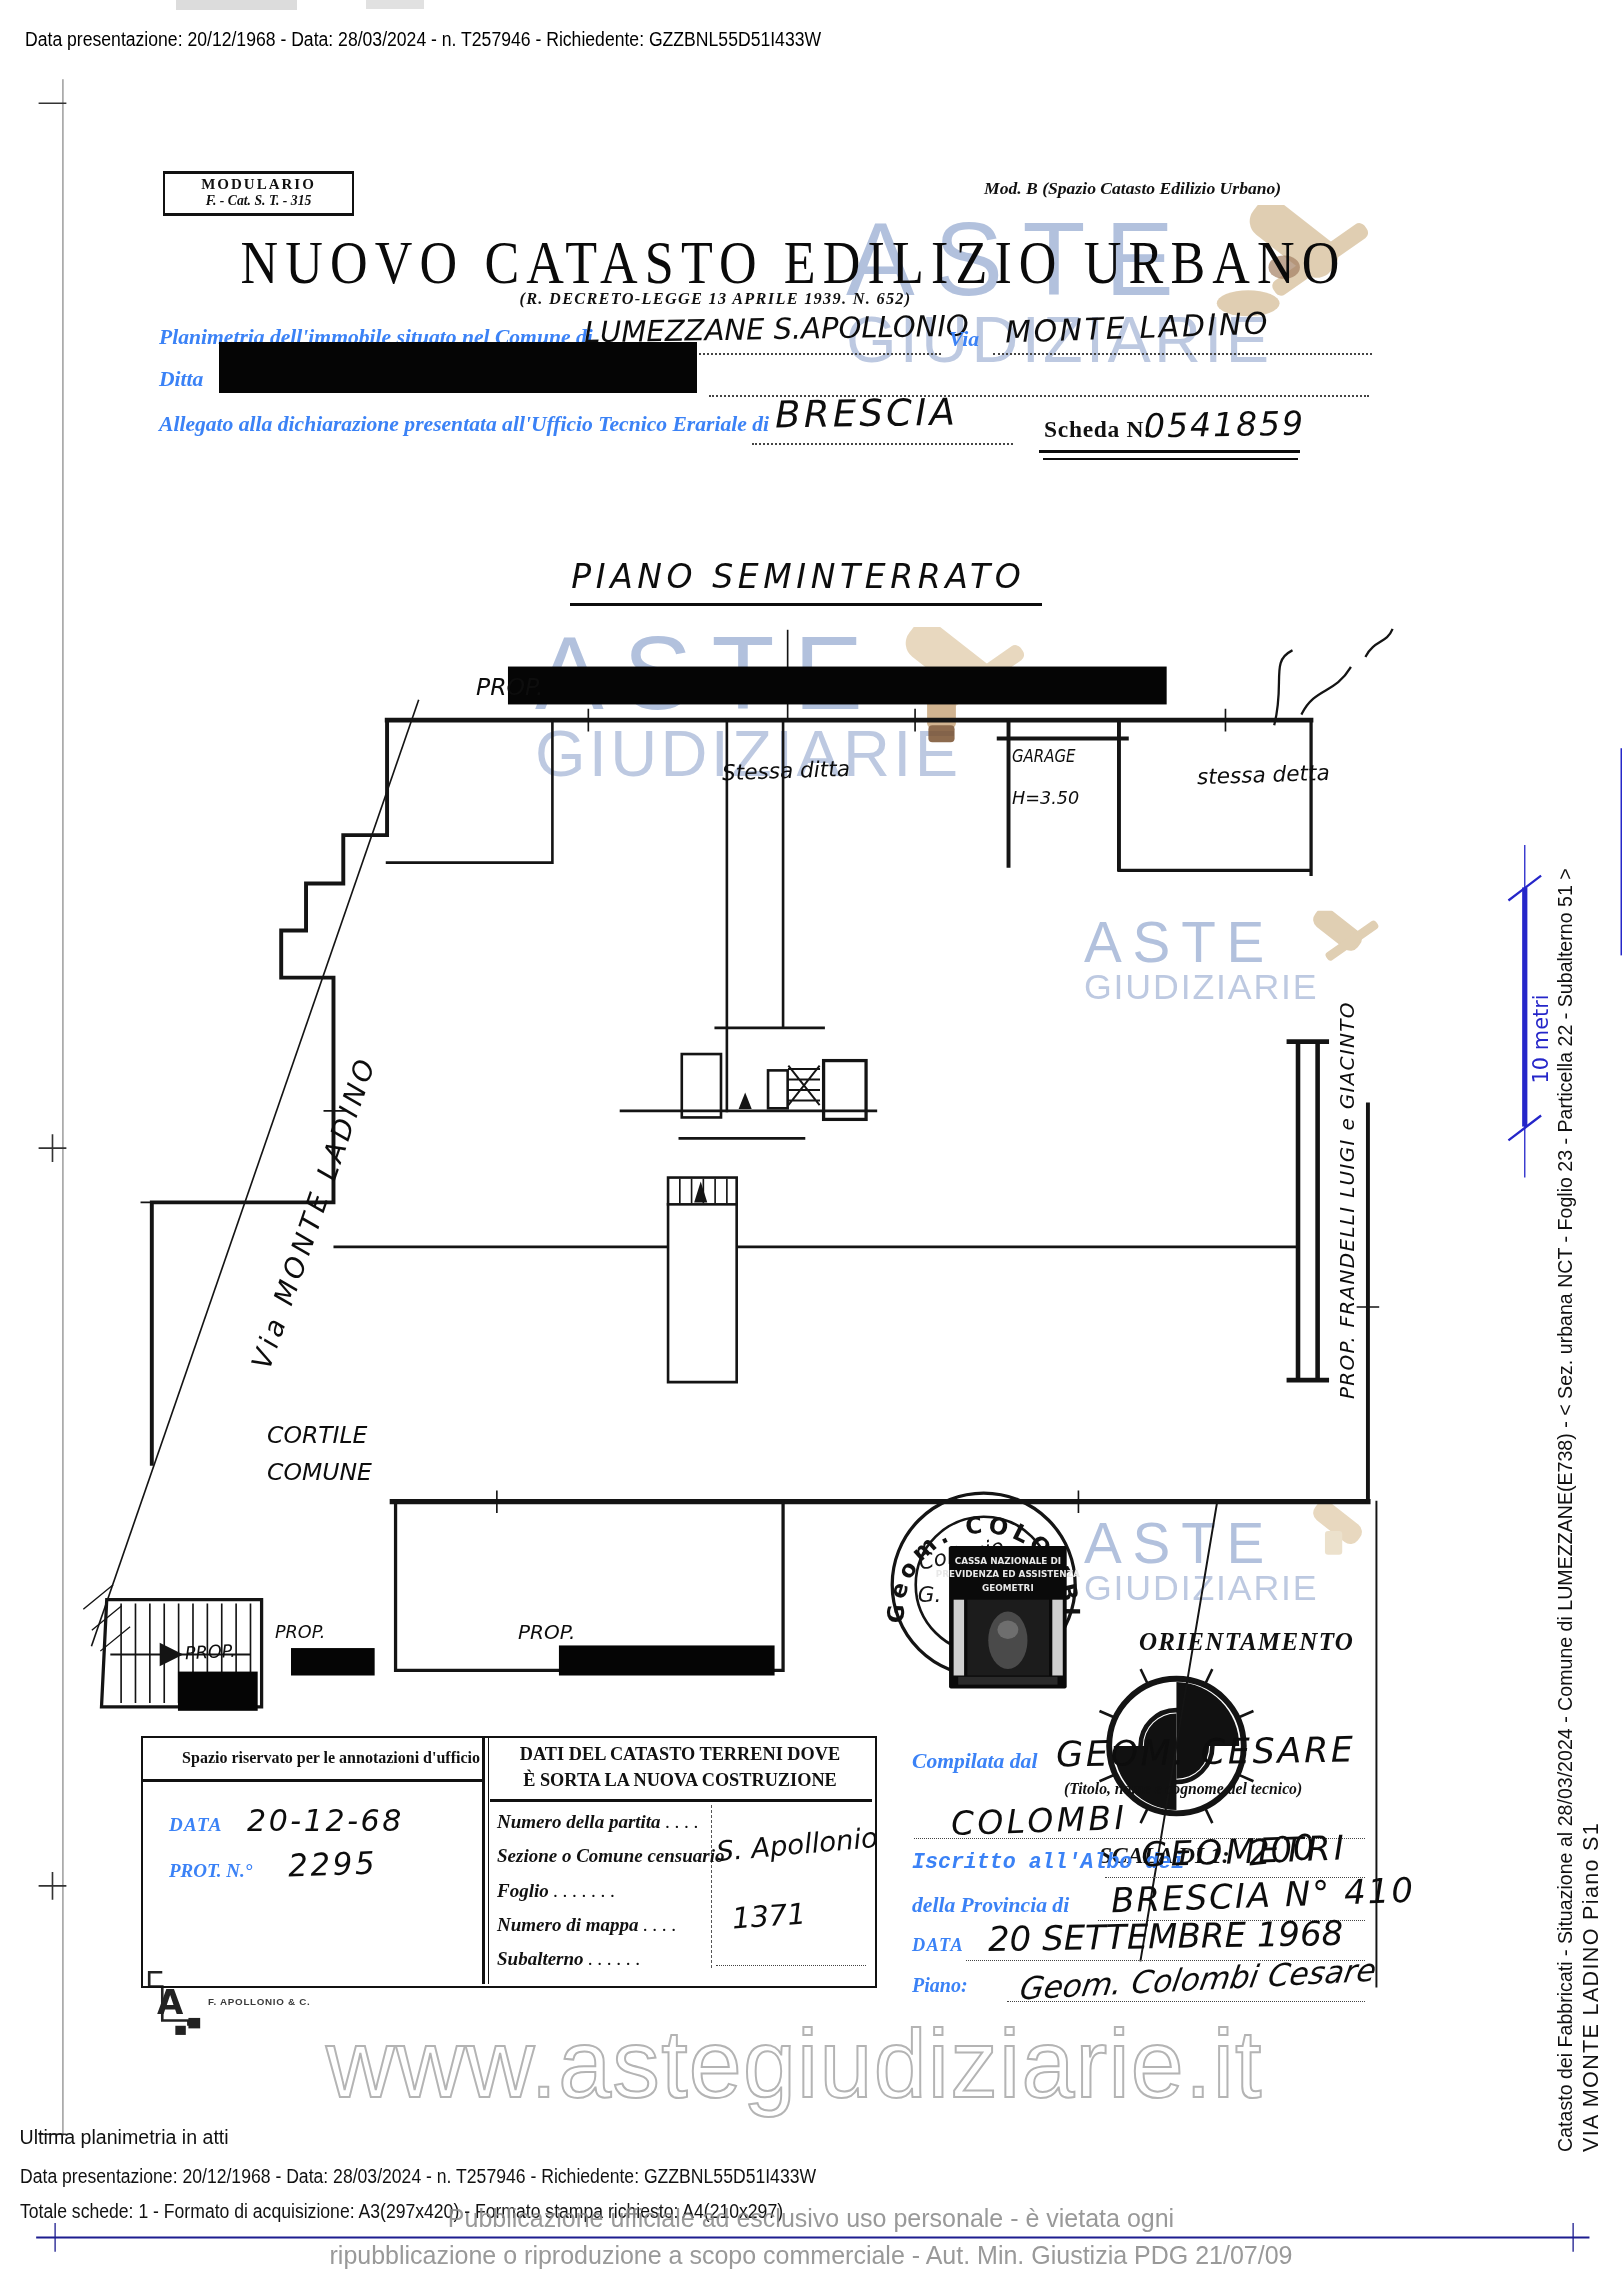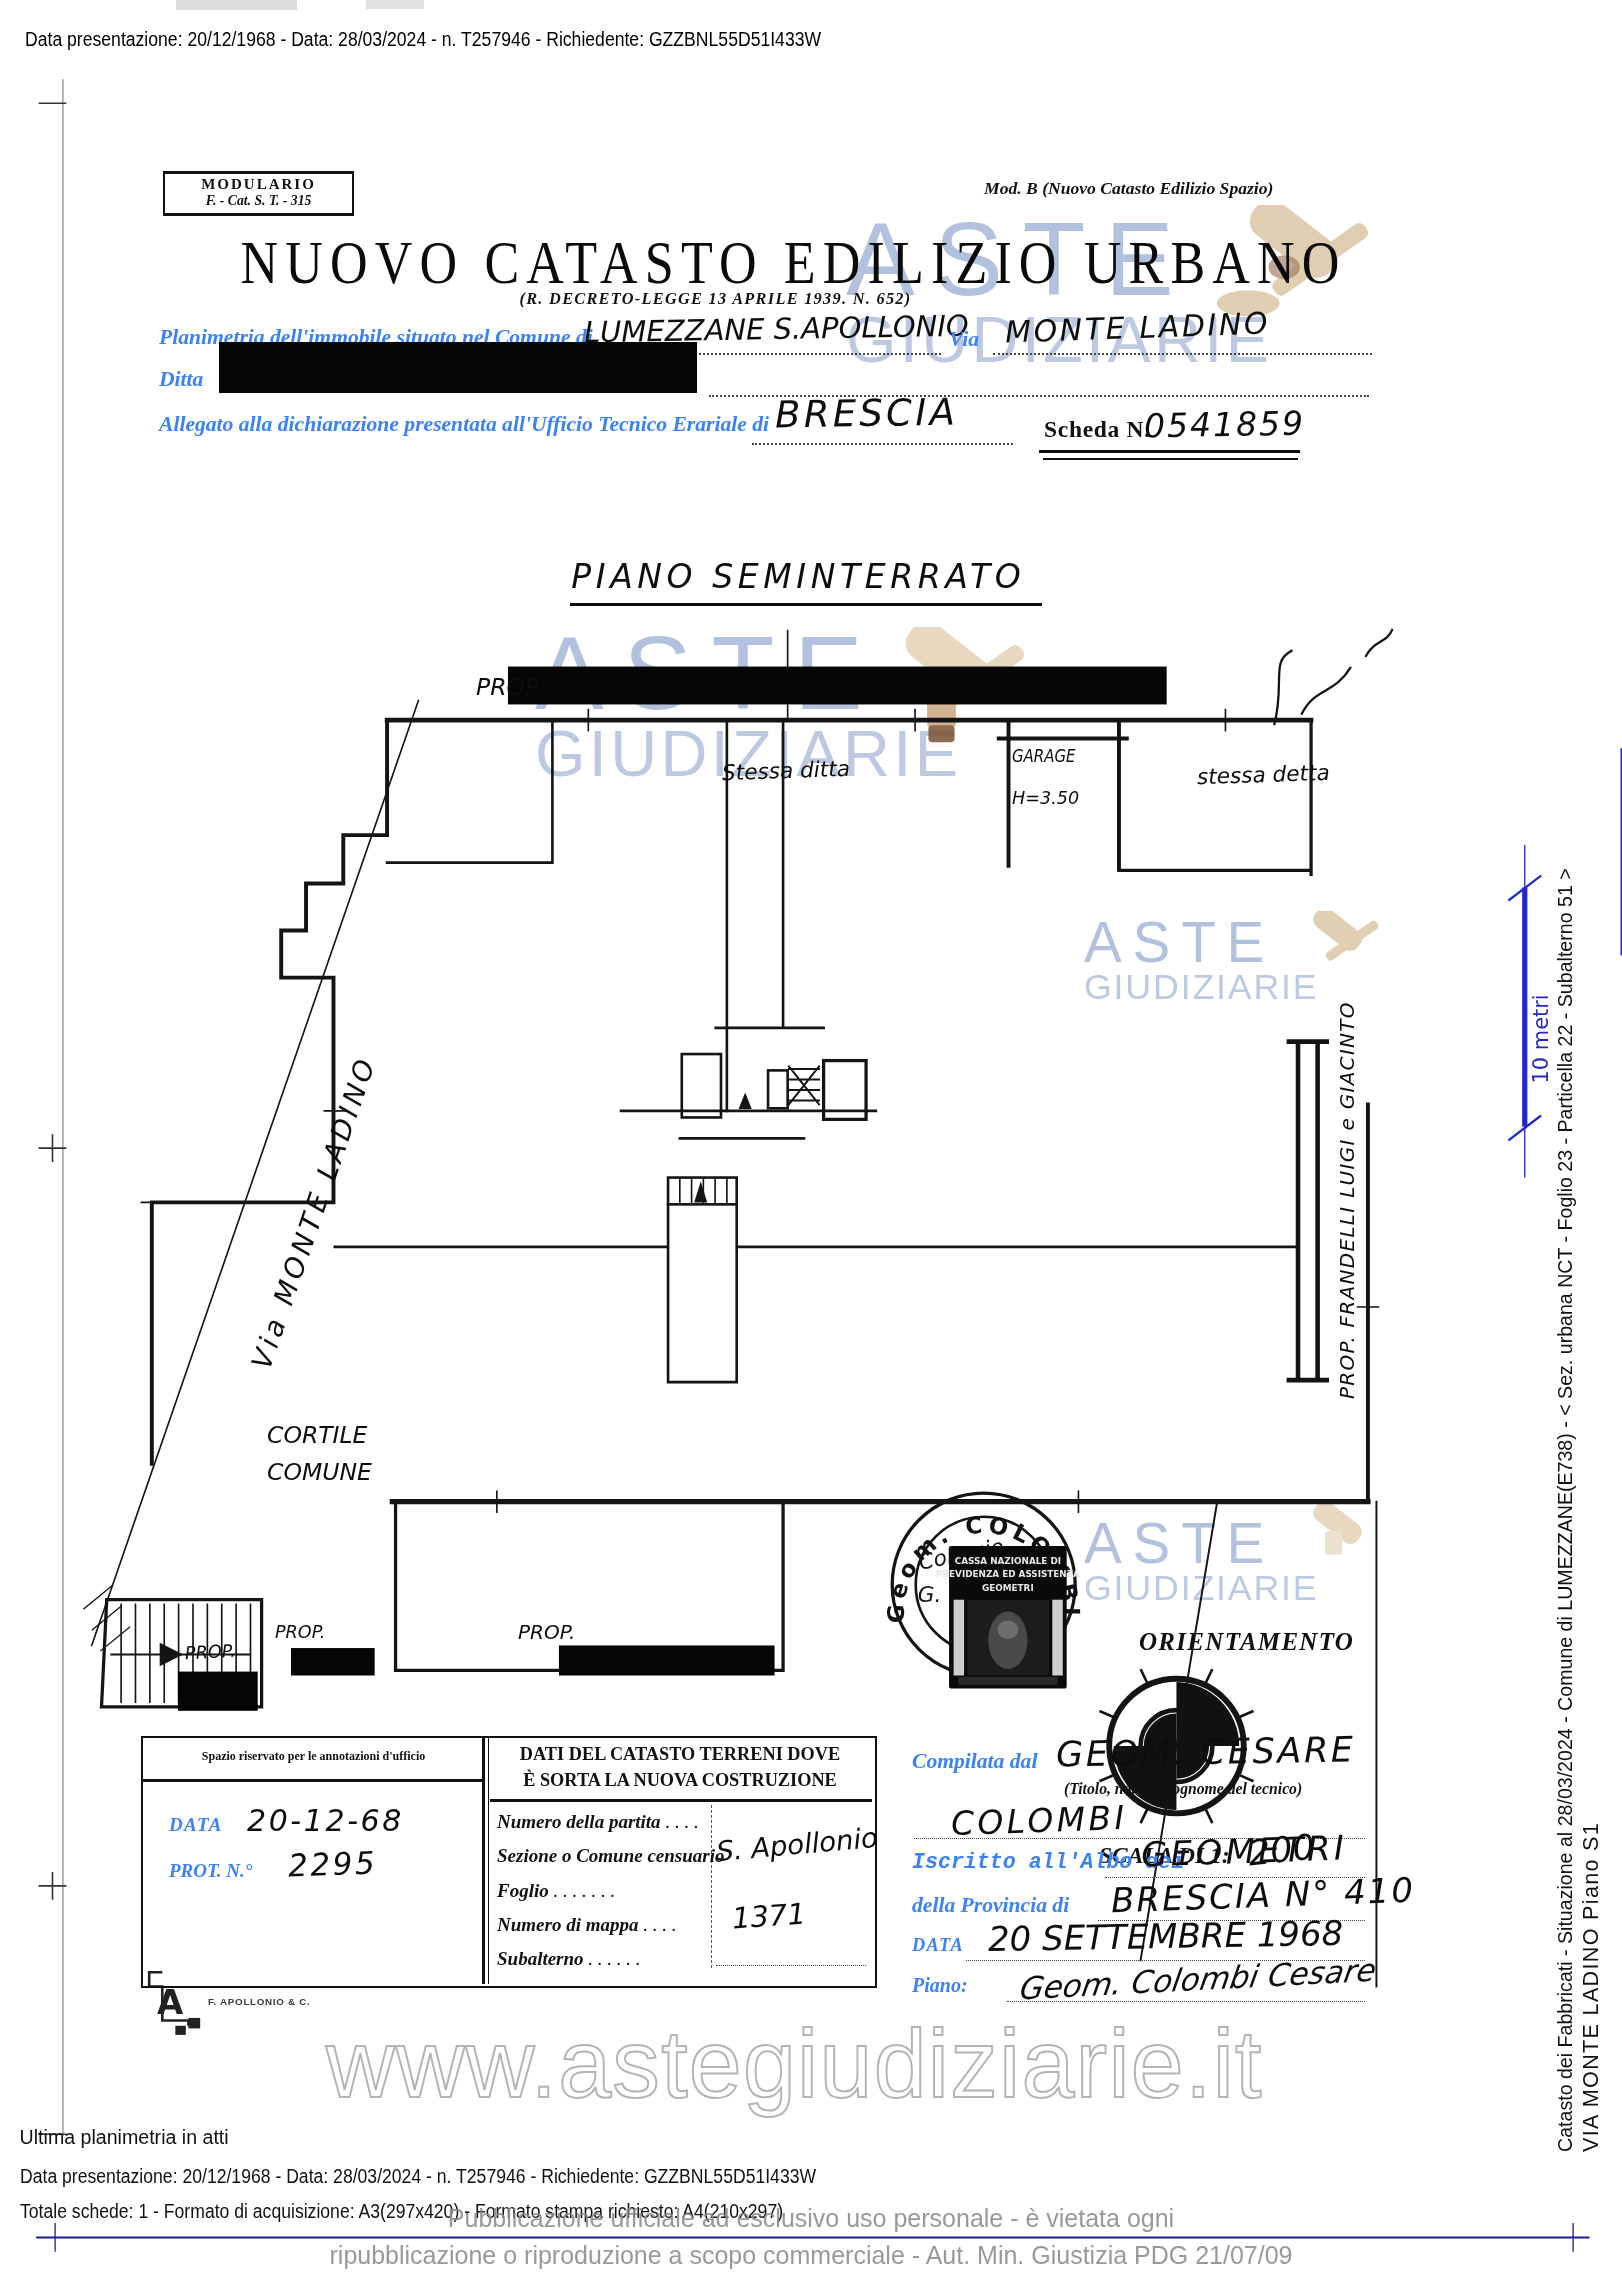--- a/index.html
+++ b/index.html
@@ -75,21 +75,21 @@
       </g>
     <rect x="130" y="75" width="48" height="66" rx="9" fill="#e9dcc4"></rect>
   </svg>
 </div>
 
 <div class="abs" style="left:163px;top:171px;width:187px;height:39px;border-top:3.3px solid #111;border-bottom:3.3px solid #111;border-left:2px solid #111;border-right:2px solid #111;text-align:center;">
   <div style="font-weight:bold;font-size:15px;letter-spacing:2px;margin-top:2px;">MODULARIO</div>
   <div style="font-weight:bold;font-style:italic;font-size:13.7px;">F. - Cat. S. T. - 315</div>
 </div>
 
-<div class="abs" style="left:984px;top:178px;font-size:17.6px;font-weight:bold;font-style:italic;white-space:nowrap;">Mod. B (Nuovo Catasto Edilizio Spazio)</div>
+<div class="abs" style="left:984px;top:178px;font-size:17.6px;font-weight:bold;font-style:italic;white-space:nowrap;">Mod. B (Spazio Catasto Edilizio Urbano)</div>
 
 <div class="abs" style="left:150px;top:227px;width:1131px;text-align:center;font-size:62px;letter-spacing:8.5px;transform:scaleX(.84);transform-origin:center top;white-space:nowrap;color:#0a0a0a;">NUOVO CATASTO EDILIZIO URBANO</div>
 <div class="abs" style="left:150px;top:289px;width:1131px;text-align:center;font-size:16.3px;font-weight:bold;font-style:italic;letter-spacing:1.3px;">(R. DECRETO-LEGGE 13 APRILE 1939. N. 652)</div>
 
 <div class="abs lbl" style="left:159px;top:325px;font-size:21.6px;white-space:nowrap;">Planimetria dell'immobile situato nel Comune di</div>
 <div class="abs hw" style="left:584px;top:312px;font-size:29px;white-space:nowrap;transform:rotate(-1deg);">LUMEZZANE S.APOLLONIO</div>
 <div class="abs lbl" style="left:949px;top:327px;font-size:21.6px;">Via</div>
 <div class="abs hw" style="left:1005px;top:310px;font-size:30px;letter-spacing:2.6px;transform:rotate(-2deg);white-space:nowrap;">MONTE LADINO</div>
 <div class="abs dotted" style="left:582px;top:353px;width:359px;"></div>
 <div class="abs dotted" style="left:993px;top:353px;width:379px;"></div>
@@ -236,21 +236,21 @@
 <div class="abs" style="left:1099px;top:1842px;font-size:23.5px;font-weight:bold;font-style:italic;">SCALA DI 1:</div>
 <div class="abs hw" style="left:1248px;top:1830px;font-size:35px;transform:rotate(-6deg);">200</div>
 
 <div class="abs" style="left:141px;top:1736px;width:732px;height:248px;border:2.6px solid #111;"></div>
 <div class="abs" style="left:482px;top:1736px;width:2.6px;height:248px;background:#111;"></div>
 <div class="abs" style="left:488px;top:1736px;width:0.7px;height:248px;background:#111;"></div>
 <div class="abs" style="left:143px;top:1779px;width:339px;height:3.3px;background:#111;"></div>
 <div class="abs" style="left:490px;top:1799px;width:382px;height:3.3px;background:#111;"></div>
 <div class="abs" style="left:711px;top:1805px;width:0;height:163px;border-left:1.3px dashed #555;"></div>
 
-<div class="abs" style="left:147px;top:1749px;width:333px;text-align:center;font-size:12px;font-weight:bold;">Spazio riservato per le annotazioni d'ufficio</div>
+<div class="abs" style="left:147px;top:1749px;width:333px;text-align:right;font-size:16px;font-weight:bold;">Spazio riservato per le annotazioni d'ufficio</div>
 <div class="abs lbl" style="left:169px;top:1814px;font-size:19px;letter-spacing:1.3px;">DATA</div>
 <div class="abs hw" style="left:247px;top:1803px;font-size:30px;letter-spacing:2.6px;">20-12-68</div>
 <div class="abs lbl" style="left:169px;top:1860px;font-size:19px;">PROT. N.°</div>
 <div class="abs hw" style="left:288px;top:1846px;font-size:31px;letter-spacing:2.6px;transform:rotate(-2deg);">2295</div>
 
 <div class="abs" style="left:489px;top:1741px;width:382px;text-align:center;font-weight:bold;font-size:18.3px;line-height:26px;">
   <div>DATI DEL CATASTO TERRENI DOVE</div>
   <div>È SORTA LA NUOVA COSTRUZIONE</div>
 </div>
 

